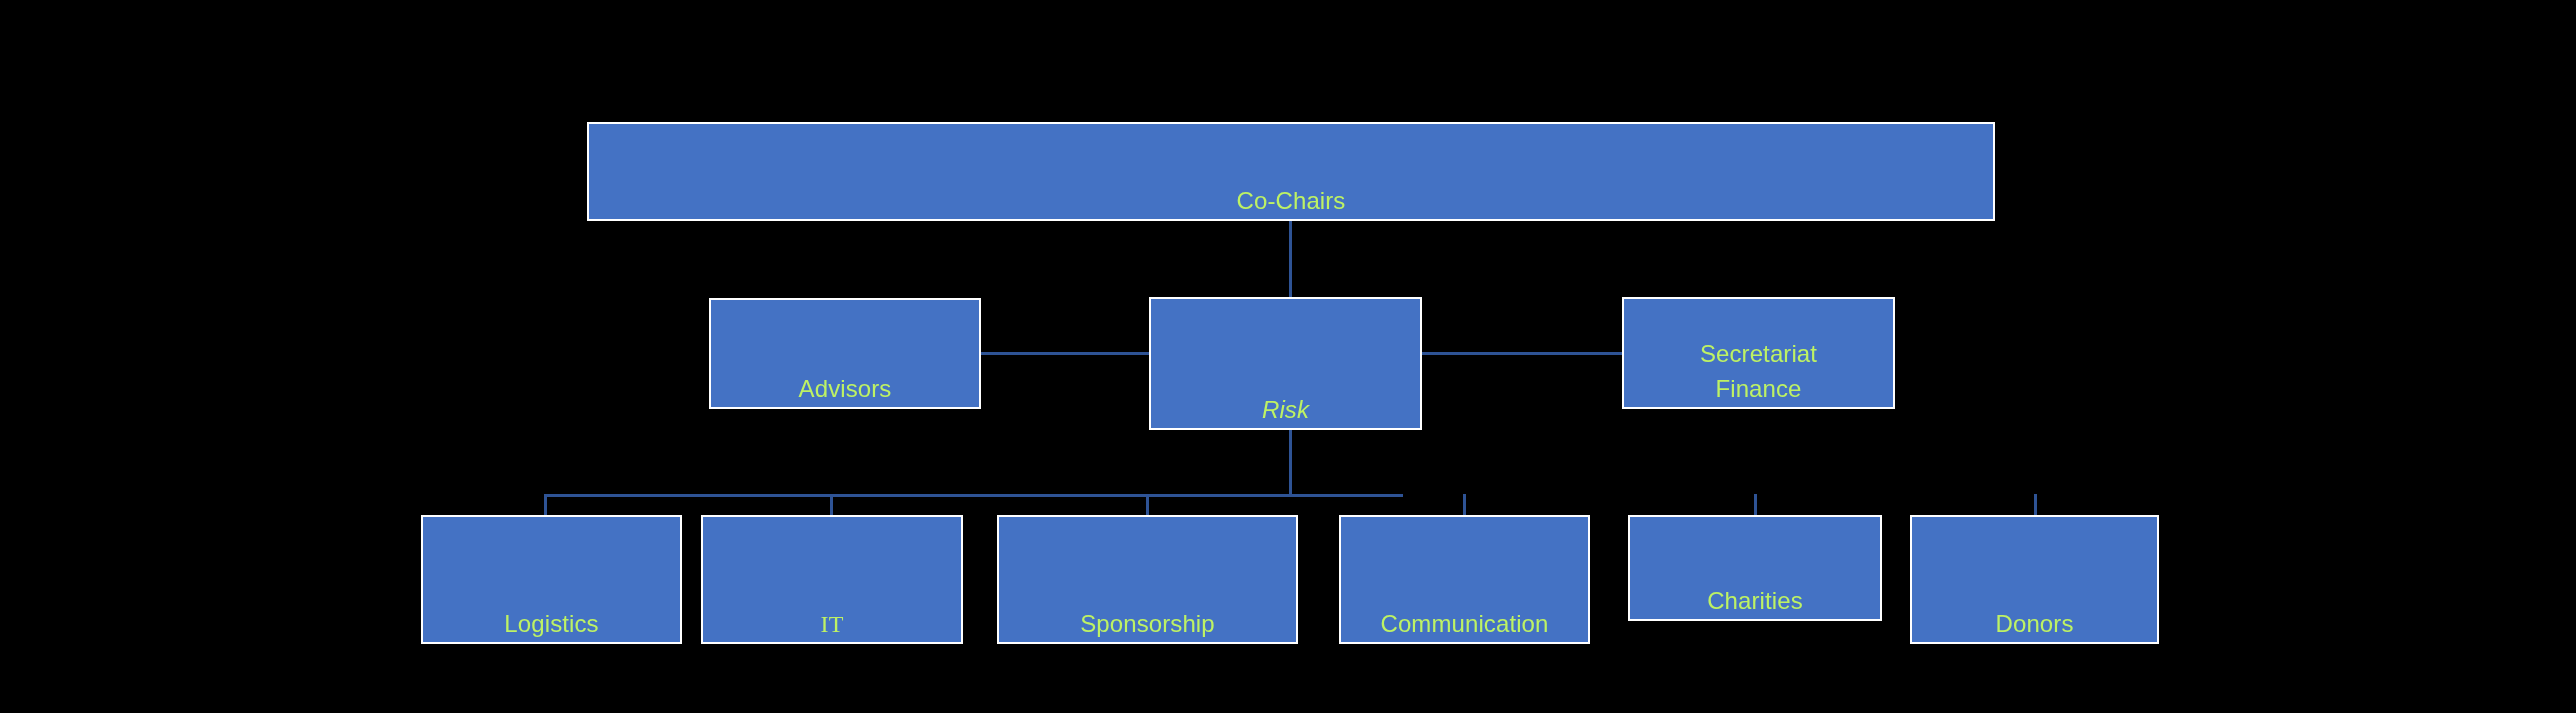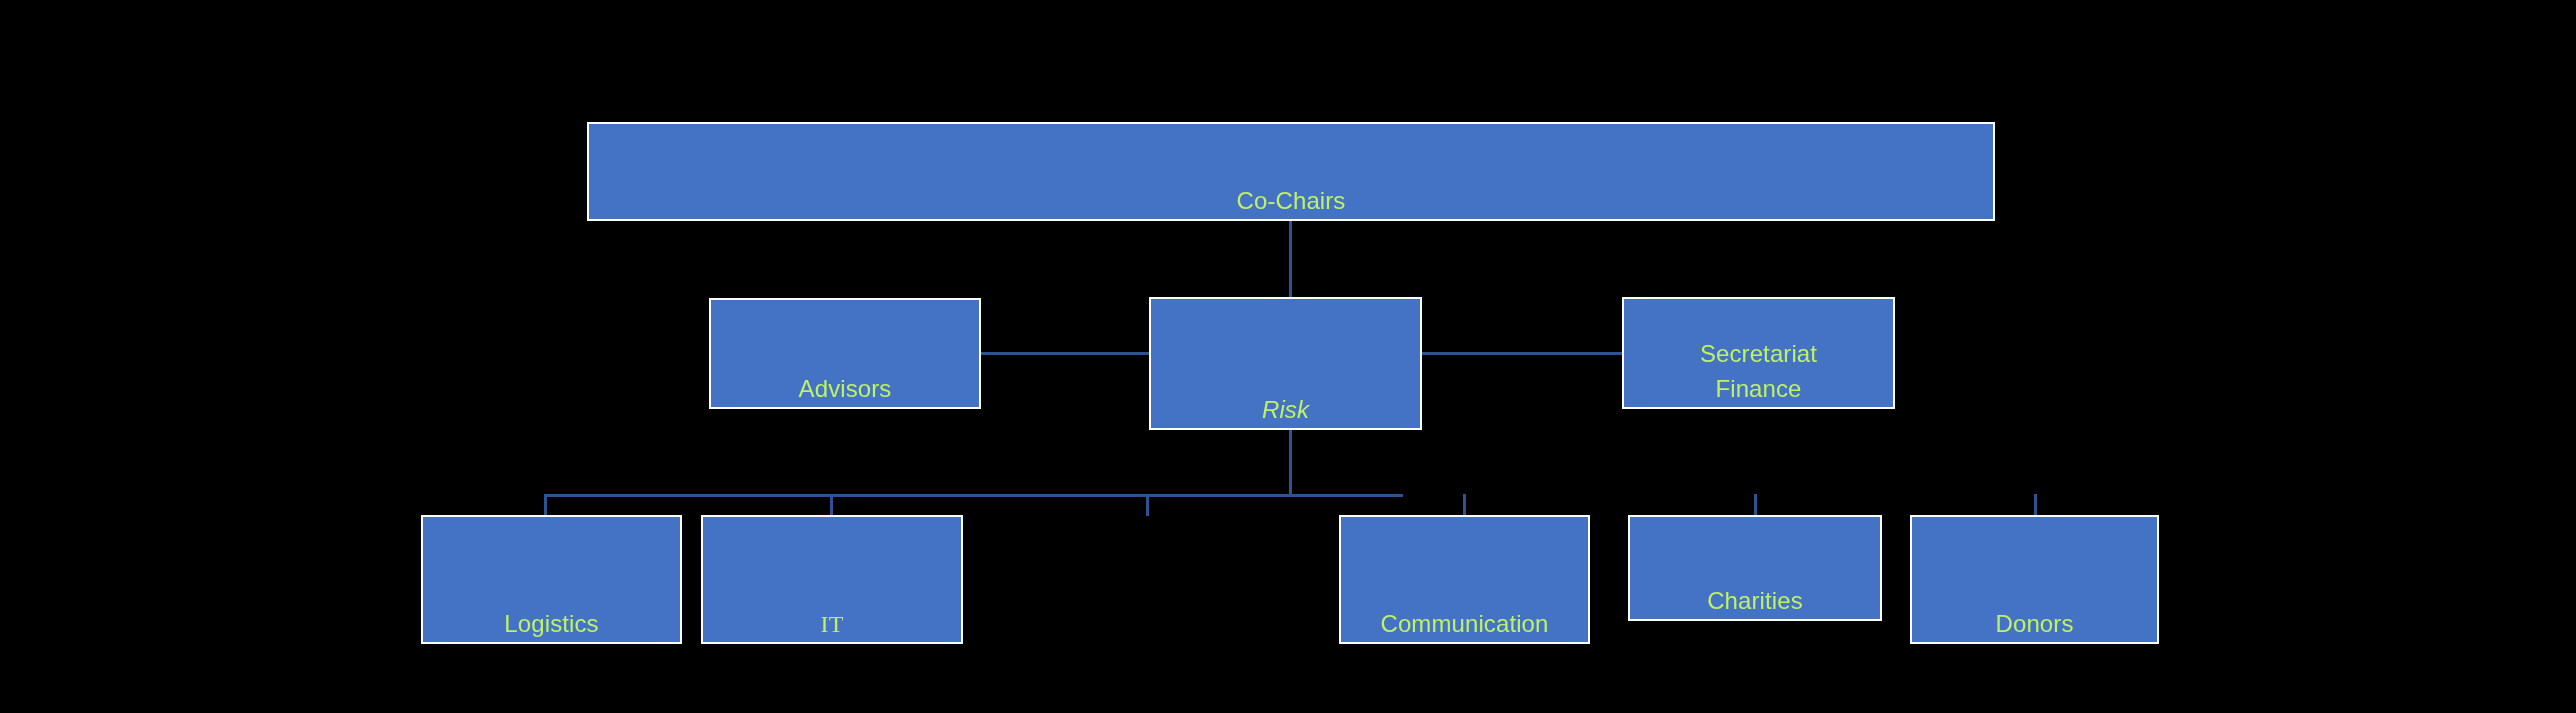--- a/index.html
+++ b/index.html
@@ -89,20 +89,23 @@
   </div>
 
   <div class="node" style="left:421px; top:515px; width:261px; height:129px; font-size:24px;">
     <span class="node-label">Logistics</span>
   </div>
 
   <div class="node" style="left:701px; top:515px; width:262px; height:129px; font-size:24px;font-family:Liberation Serif, serif;">
     <span class="node-label">IT</span>
   </div>
 
+  <div class="node" style="left:997px; top:515px; width:301px; height:129px; font-size:24px;">
+    <span class="node-label">Sponsorship</span>
+  </div>
 
   <div class="node" style="left:1339px; top:515px; width:251px; height:129px; font-size:24px;">
     <span class="node-label">Communication</span>
   </div>
 
   <div class="node" style="left:1628px; top:515px; width:254px; height:106px; font-size:24px;">
     <span class="node-label">Charities</span>
   </div>
 
   <div class="node" style="left:1910px; top:515px; width:249px; height:129px; font-size:24px;">

